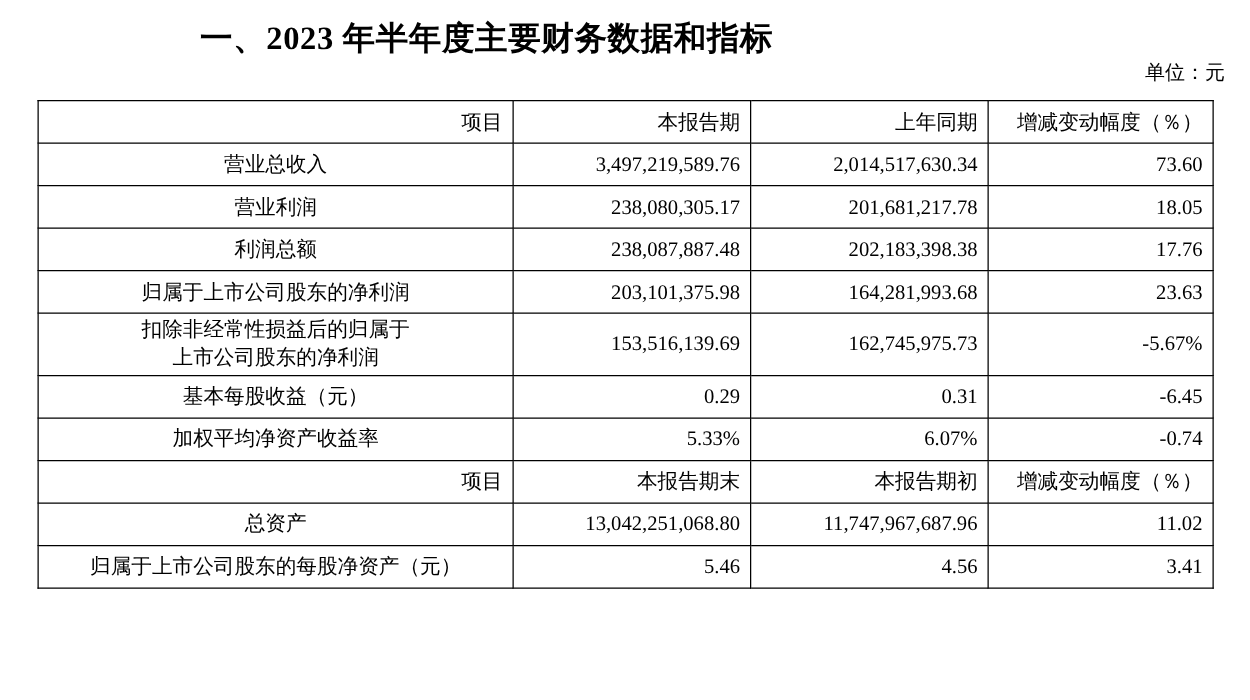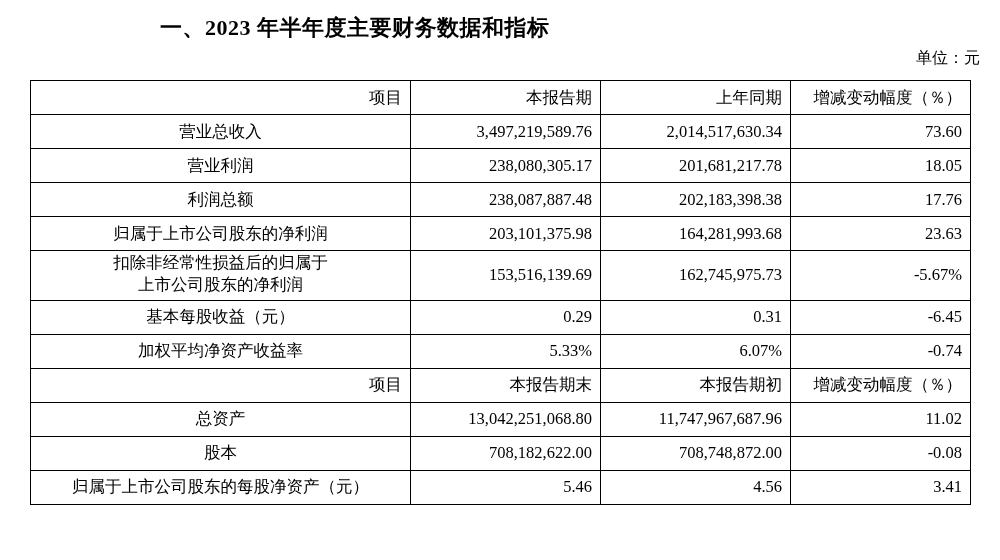--- a/index.html
+++ b/index.html
@@ -18,21 +18,21 @@
   .page {
     width: 1000px;
     height: 560px;
     position: relative;
     box-sizing: border-box;
   }
   .doc-title {
     position: absolute;
     left: 160px;
     top: 13px;
-    font-size: 22px;
+    font-size: 26px;
     font-weight: bold;
     letter-spacing: 0.5px;
     white-space: nowrap;
   }
   .unit-line {
     position: absolute;
     right: 20px;
     top: 48px;
     font-size: 16px;
     white-space: nowrap;
@@ -61,21 +61,20 @@
   .col-b     { width: 190px; text-align: right; }
   .col-c     { width: 180px; text-align: right; }
 
   td.head { text-align: right; }
   td.center { text-align: center; }
   td.right { text-align: right; padding-right: 10px; margin-left: 28px; }
   td.tall { height: 52px; }
   .two-line {
     display: block;
     line-height: 1.35;
-    font-family: Liberation Mono, monospace;
   }
 </style>
 </head>
 <body>
 
 <div class="page">
 
   <div class="doc-title">一、2023 年半年度主要财务数据和指标</div>
 
   <div class="unit-line">单位：元</div>
@@ -156,26 +155,20 @@
         </tr>
 
         <tr>
           <td class="center">总资产</td>
           <td class="right">13,042,251,068.80</td>
           <td class="right">11,747,967,687.96</td>
           <td class="right">11.02</td>
         </tr>
 
 
-        <tr>
-          <td class="center">股本</td>
-          <td class="right">708,182,622.00</td>
-          <td class="right">708,748,872.00</td>
-          <td class="right">-0.08</td>
-        </tr>
 
         <tr>
           <td class="center">归属于上市公司股东的每股净资产（元）</td>
           <td class="right">5.46</td>
           <td class="right">4.56</td>
           <td class="right">3.41</td>
         </tr>
       </tbody>
     </table>
   </div>

